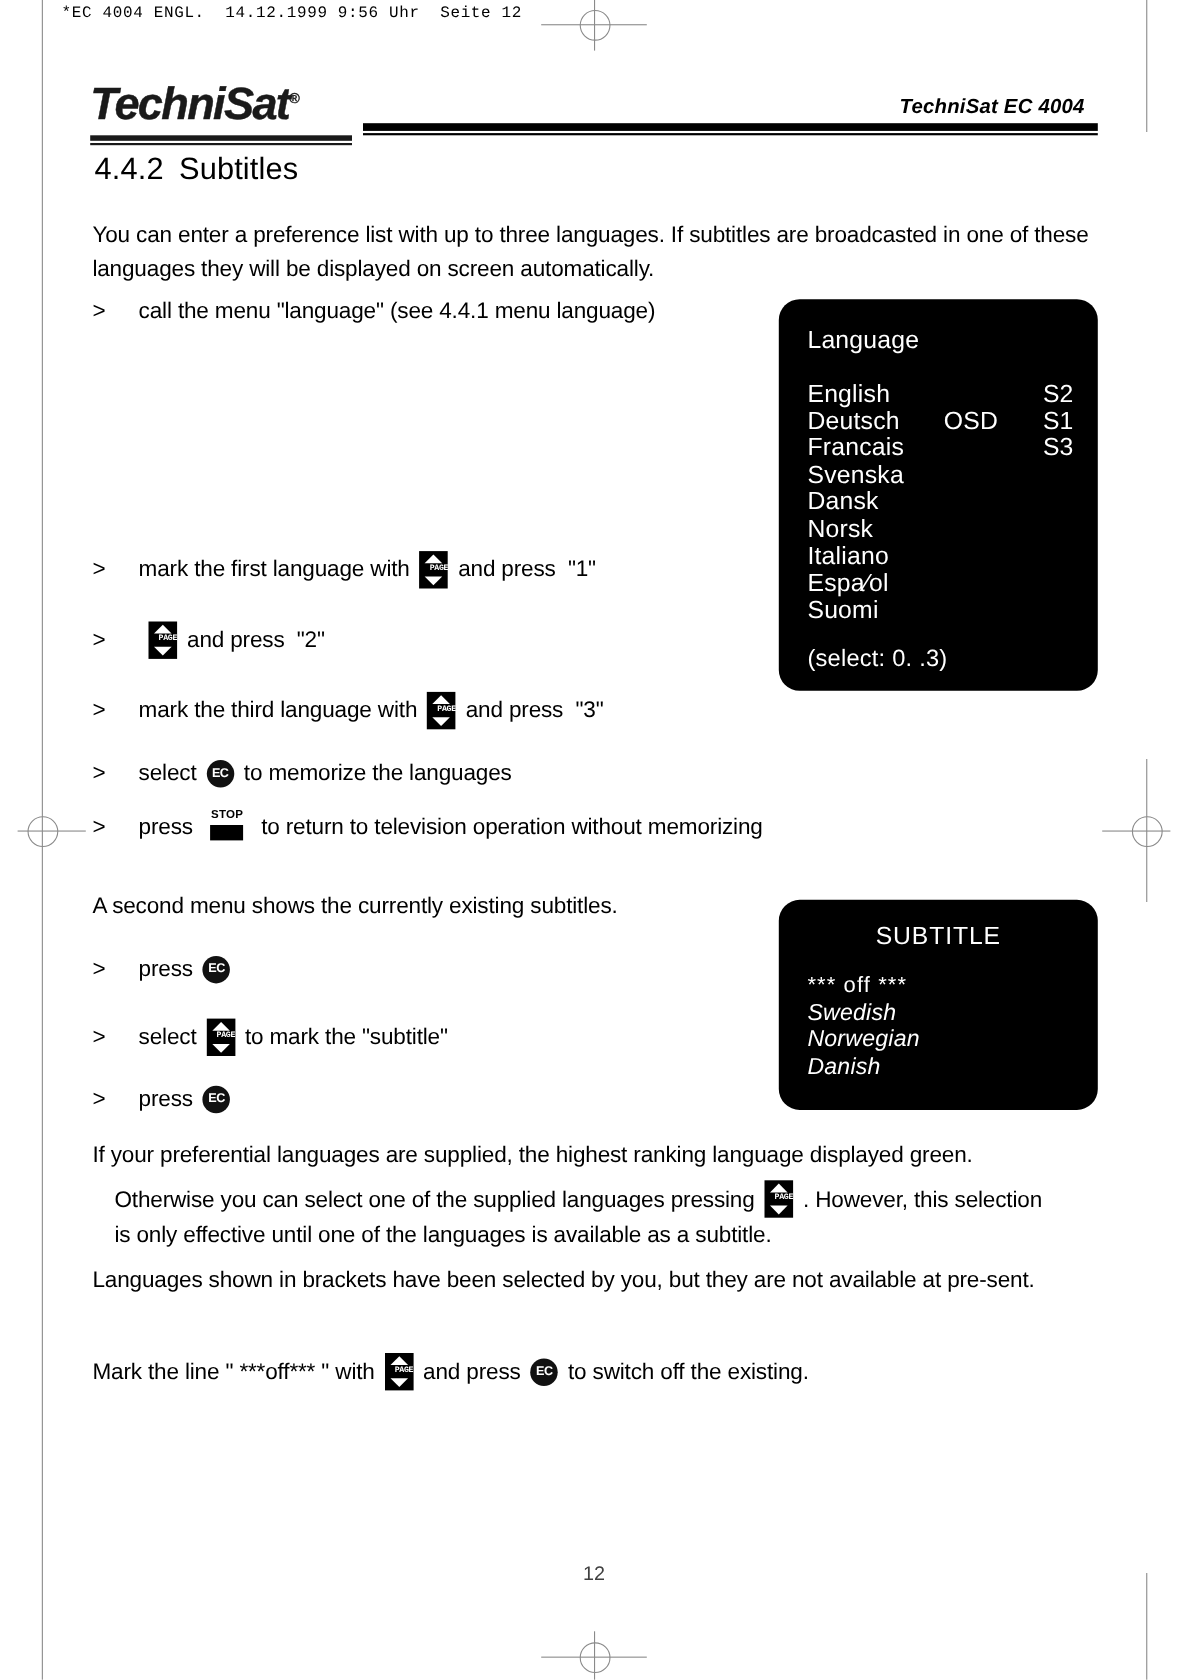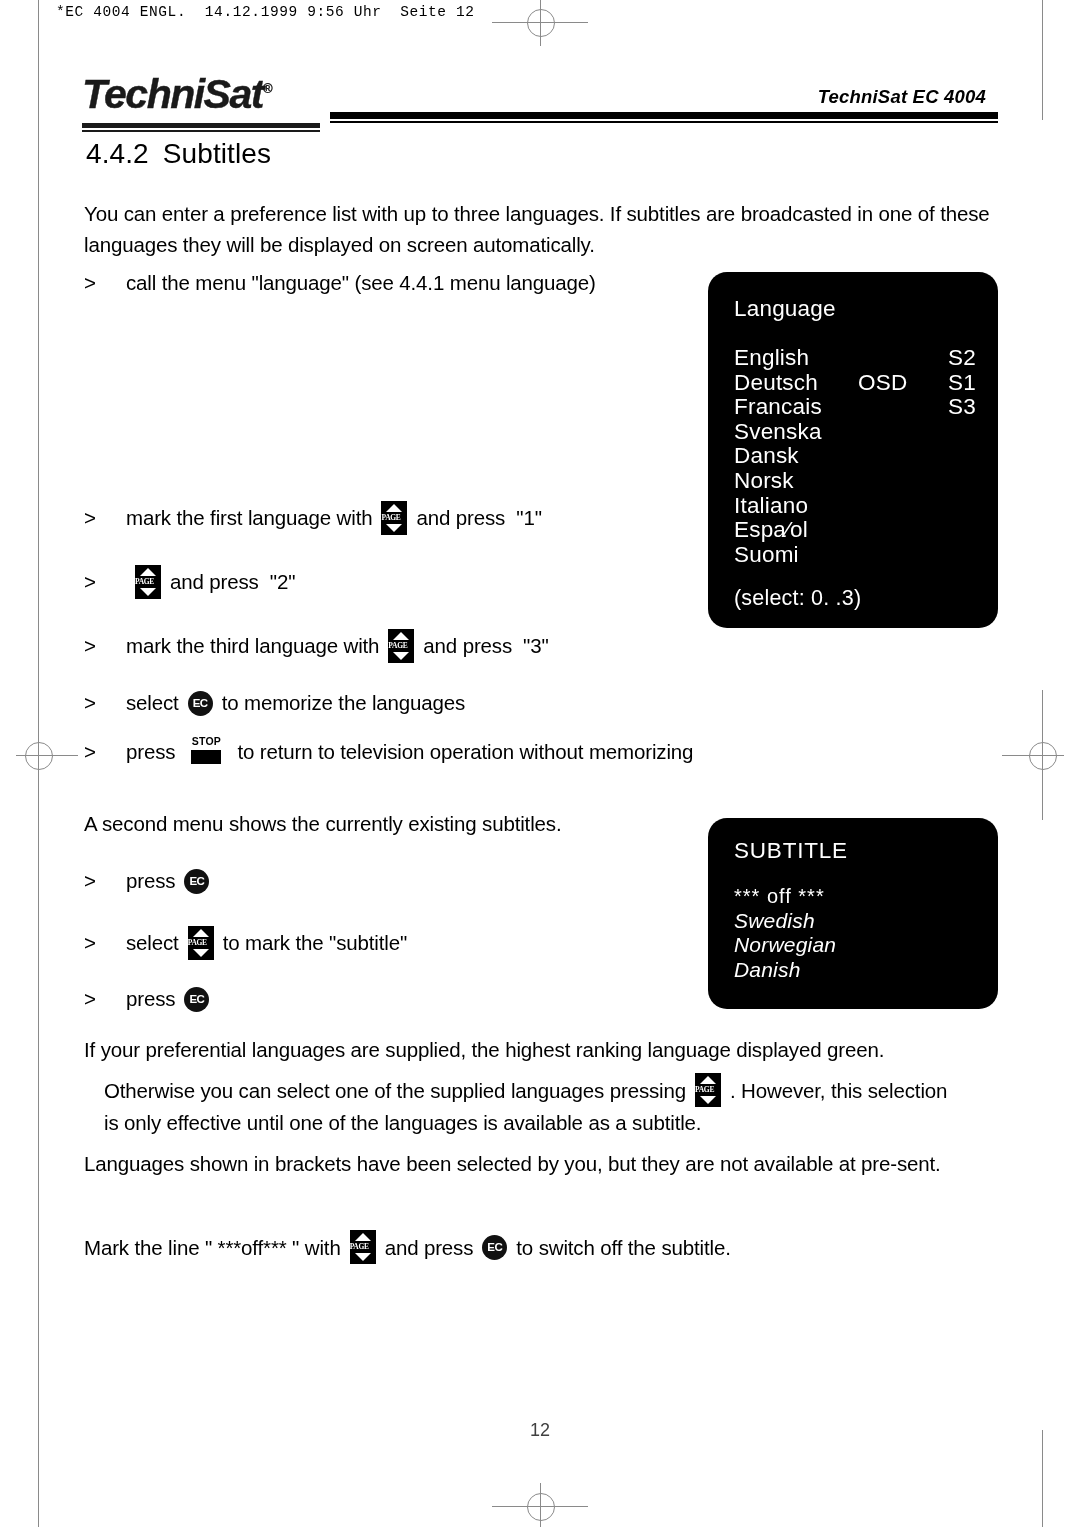--- a/index.html
+++ b/index.html
@@ -199,27 +199,27 @@
   }
   .key-page .tri-dn {
     bottom: 3px;
     border-top: 8px solid #fff;
   }
   .key-page .lbl {
     position: absolute;
     left: 0;
     right: 0;
     top: 12px;
-    text-align: left;
+    text-align: right;
     color: #fff;
     font-size: 7.5px;
     font-weight: bold;
     letter-spacing: -0.3px;
     line-height: 9px;
-    font-family: Liberation Serif, serif;
+    font-family: Liberation Mono, monospace;
   }
 
   
   .key-ec {
     display: inline-block;
     width: 25px;
     height: 25px;
     border-radius: 50%;
     background: #111;
     color: #fff;
@@ -290,20 +290,21 @@
   }
   .osd-title {
     font-size: 22.5px;
     line-height: 30px;
     letter-spacing: 0.2px;
   }
   .osd-title-caps {
     font-size: 22.5px;
     line-height: 30px;
     letter-spacing: 0.8px;
+    text-align: center;
   }
   .osd-gap { height: 22px; }
   .osd-gap-sm { height: 18px; }
   .osd-row {
     display: flex;
     font-size: 22.5px;
     line-height: 24.6px;
     letter-spacing: 0.2px;
   }
   .osd-row .c-name  { width: 124px; flex: none; }
@@ -537,18 +538,18 @@
 
   <div style="position:absolute; left:84px; top:1230px; width:930px; font-size:20.5px; line-height:31px; letter-spacing:-0.15px; display:flex; align-items:center; white-space:nowrap;">
     <span>Mark the line " ***off*** " with</span>
     <span class="key-page">
       <span class="tri-up"></span>
       <span class="lbl">PAGE</span>
       <span class="tri-dn"></span>
     </span>
     <span>and press</span>
     <span class="key-ec">EC</span>
-    <span>to switch off the subtitle.</span>
+    <span>to switch off the existing.</span>
   </div>
 
   <div class="folio">12</div>
 
 </div>
 
 </body></html>

